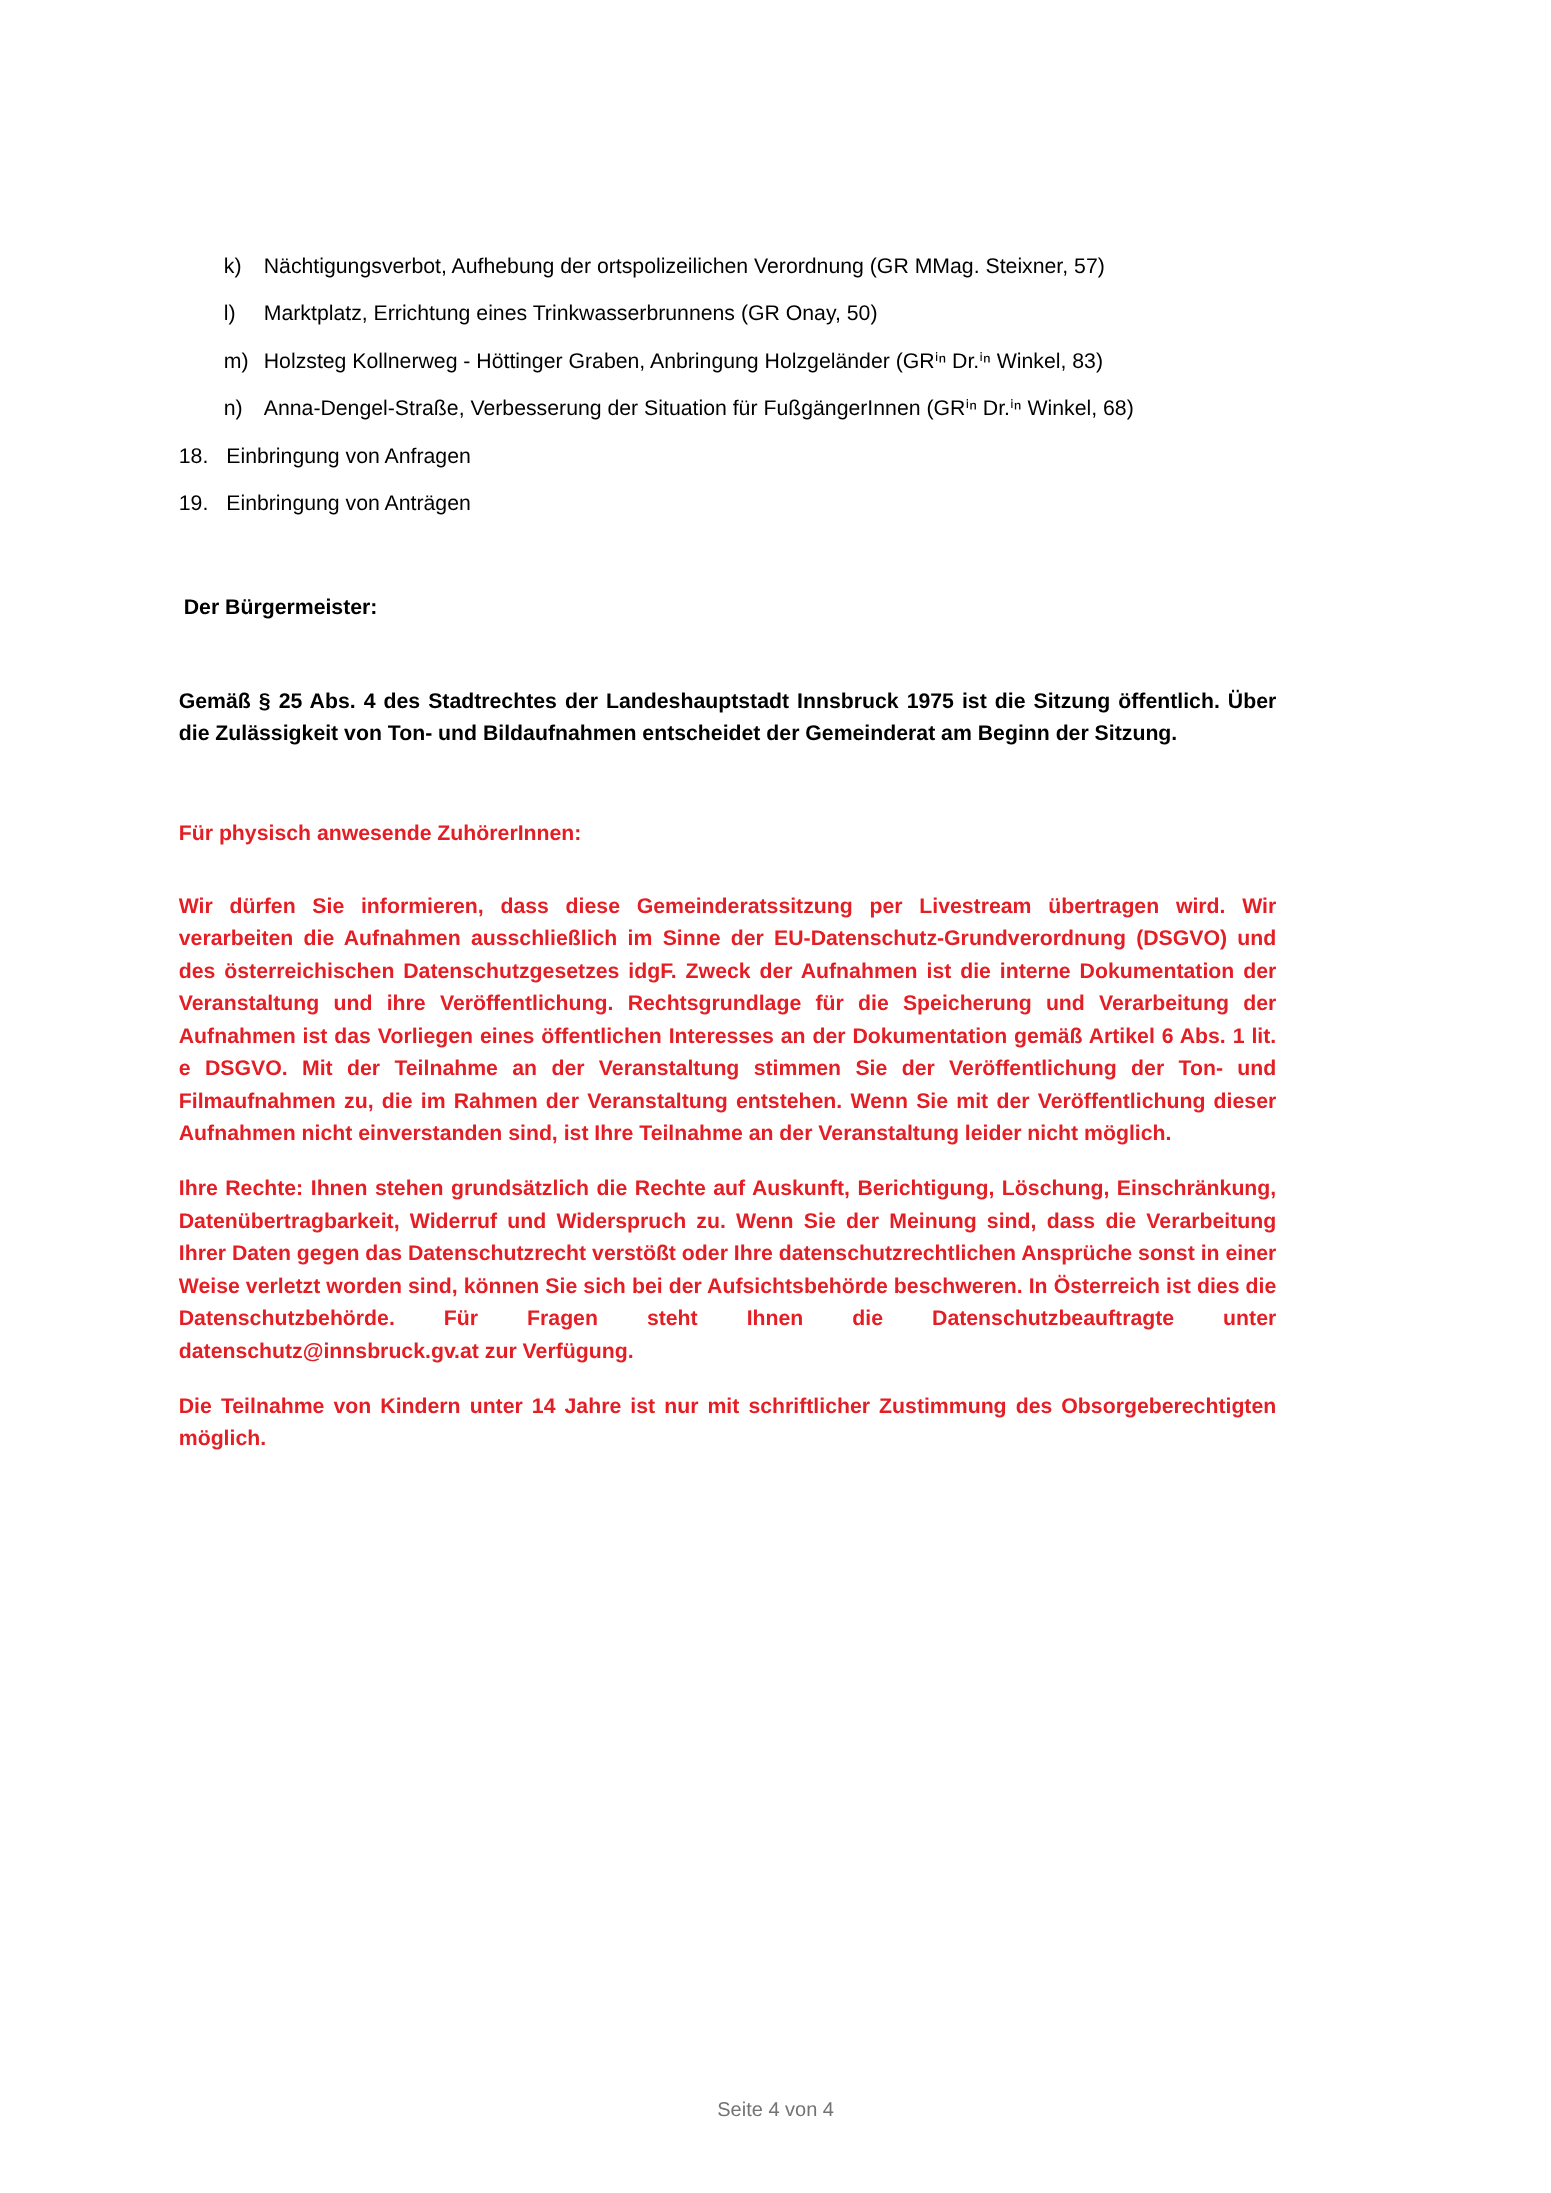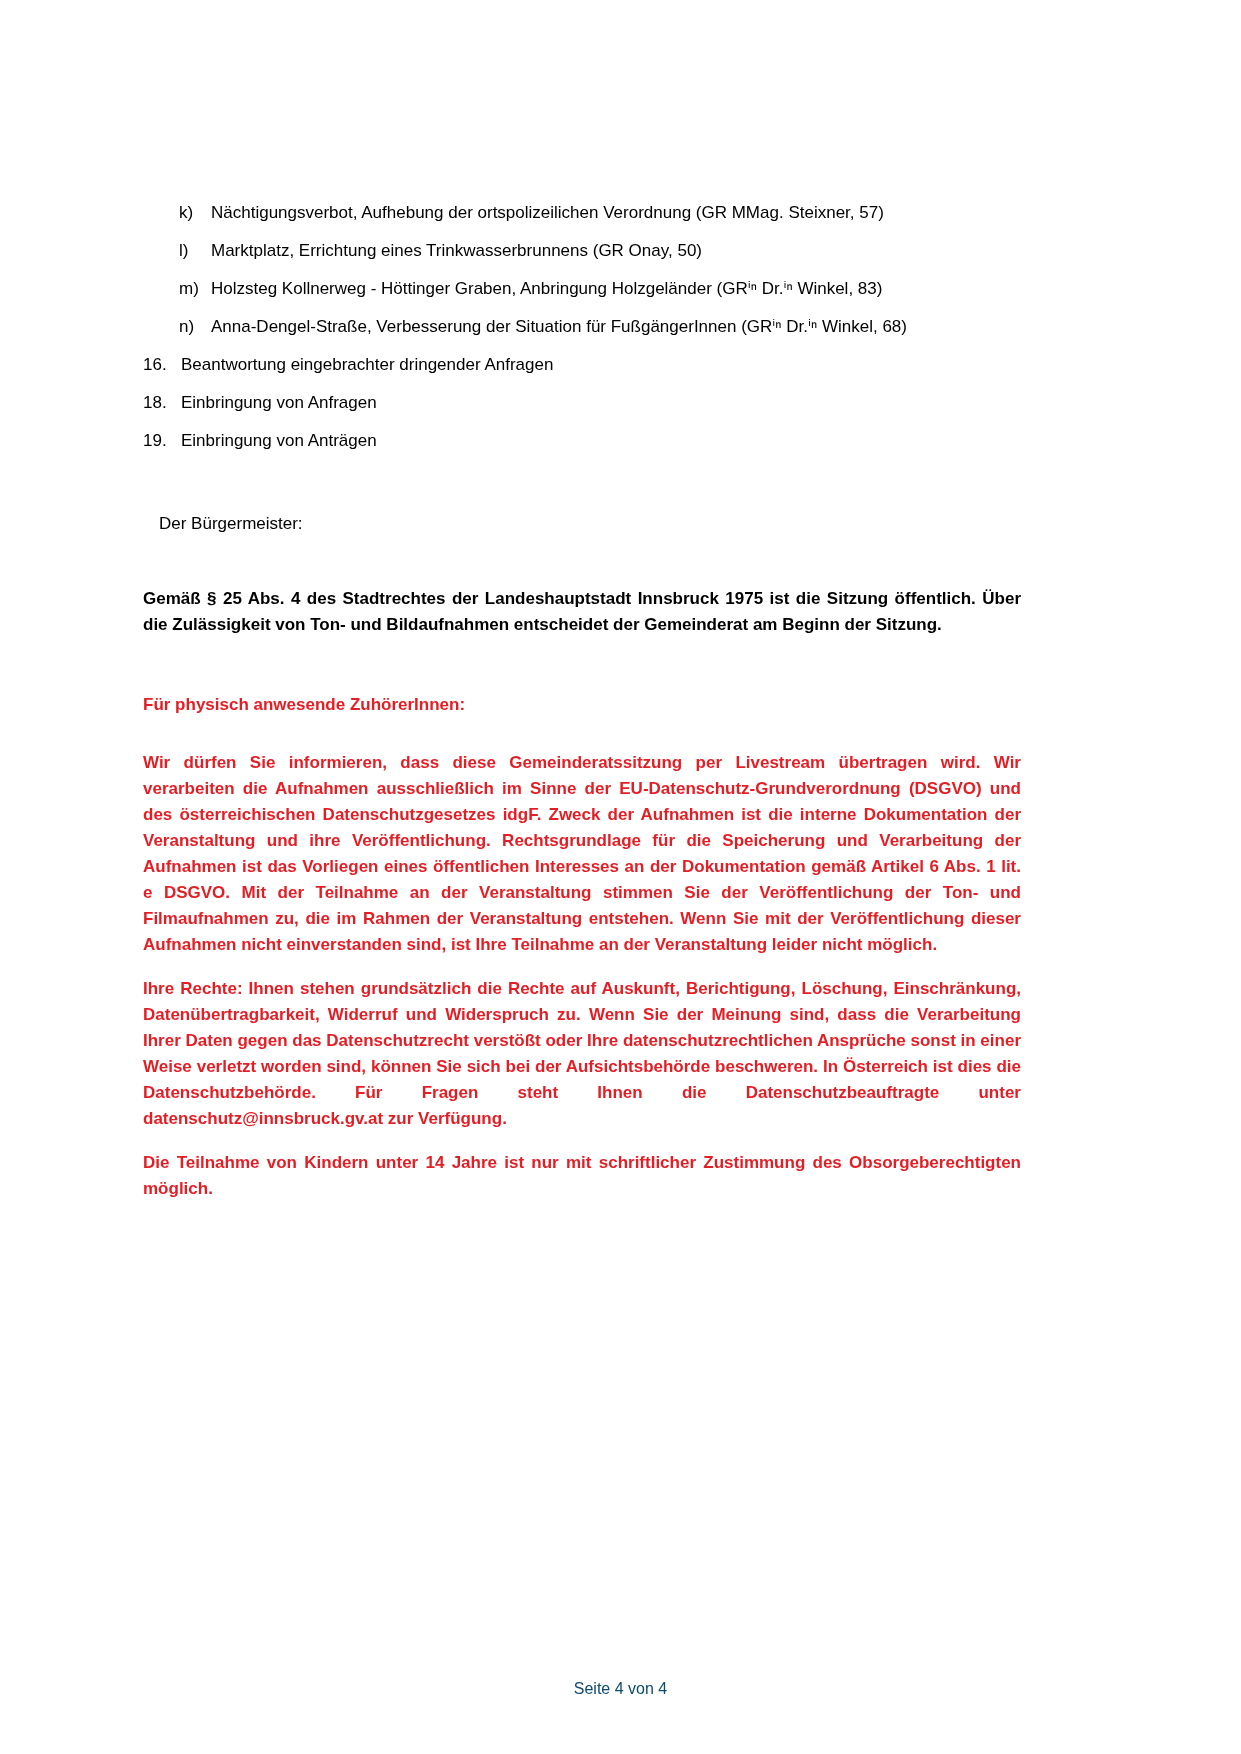--- a/index.html
+++ b/index.html
@@ -31,21 +31,21 @@
   .item .label {
     flex: none;
   }
   .lettered { padding-left: 36px; }
   .lettered .label { width: 32px; }
   .numbered .label { width: 38px; }
   .item .text { flex: 1 1 auto; }
   .signature {
     margin-top: 57px;
   }
-  .signature div { margin: 16px; }
+  .signature div { margin: 4px; font-weight: bold; }
   .notice {
     margin-top: 49px;
     font-weight: bold;
     text-align: justify;
   }
   .privacy-heading {
     margin-top: 54px;
     margin-bottom: 32px;
     font-weight: bold;
     color: var(--accent-red, #e41e25);
@@ -57,21 +57,21 @@
     color: var(--accent-red, #e41e25);
   }
   .footer {
     position: absolute;
     left: 0;
     width: 1241px;
     top: 1679px;
     text-align: center;
     font-size: 16px;
     line-height: 20px;
-    color: #0c4a6e;
+    color: #737373;
   }
 </style>
 </head>
 <body>
 
 <div class="page">
   <div class="content">
 
     <div>
 
@@ -91,24 +91,20 @@
         </div>
 
         <div class="item lettered">
           <span class="label">n)</span>
           <span class="text">Anna-Dengel-Straße, Verbesserung der Situation für FußgängerInnen (GRⁱⁿ Dr.ⁱⁿ Winkel, 68)</span>
         </div>
       </div>
 
     <div>
 
-        <div class="item numbered">
-          <span class="label">16.</span>
-          <span class="text">Beantwortung eingebrachter dringender Anfragen</span>
-        </div>
 
 
         <div class="item numbered">
           <span class="label">18.</span>
           <span class="text">Einbringung von Anfragen</span>
         </div>
 
         <div class="item numbered">
           <span class="label">19.</span>
           <span class="text">Einbringung von Anträgen</span>

